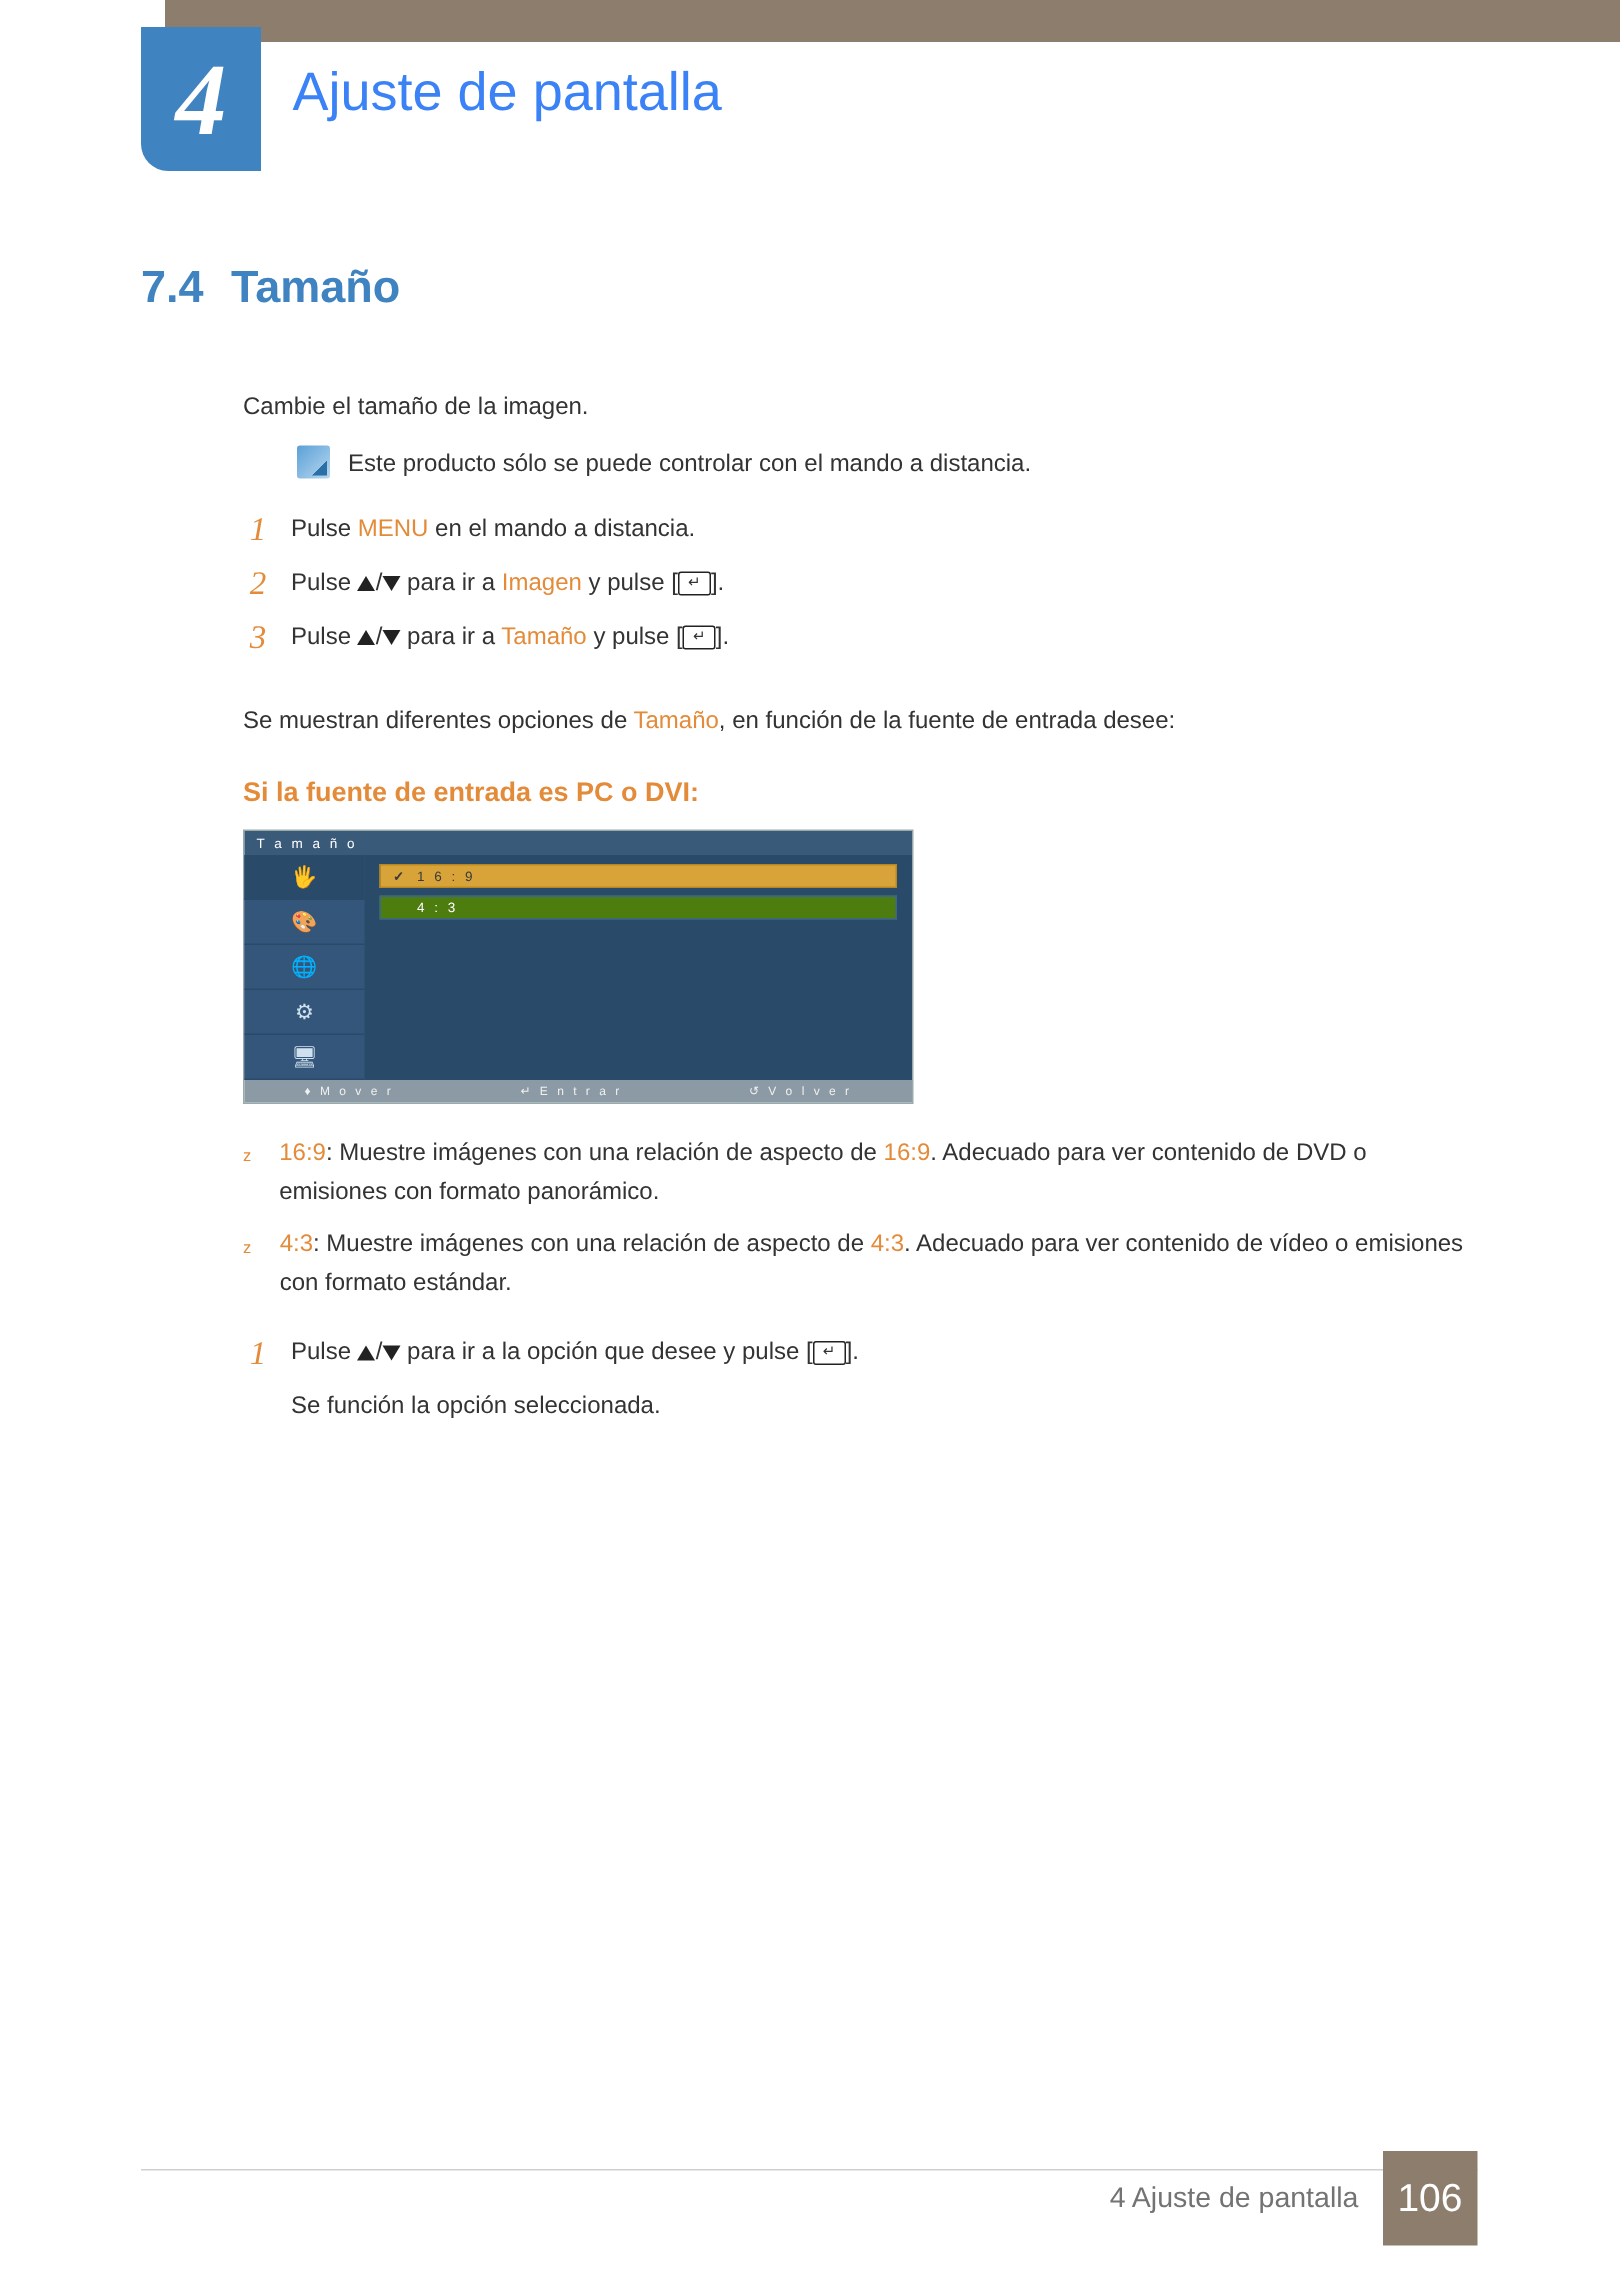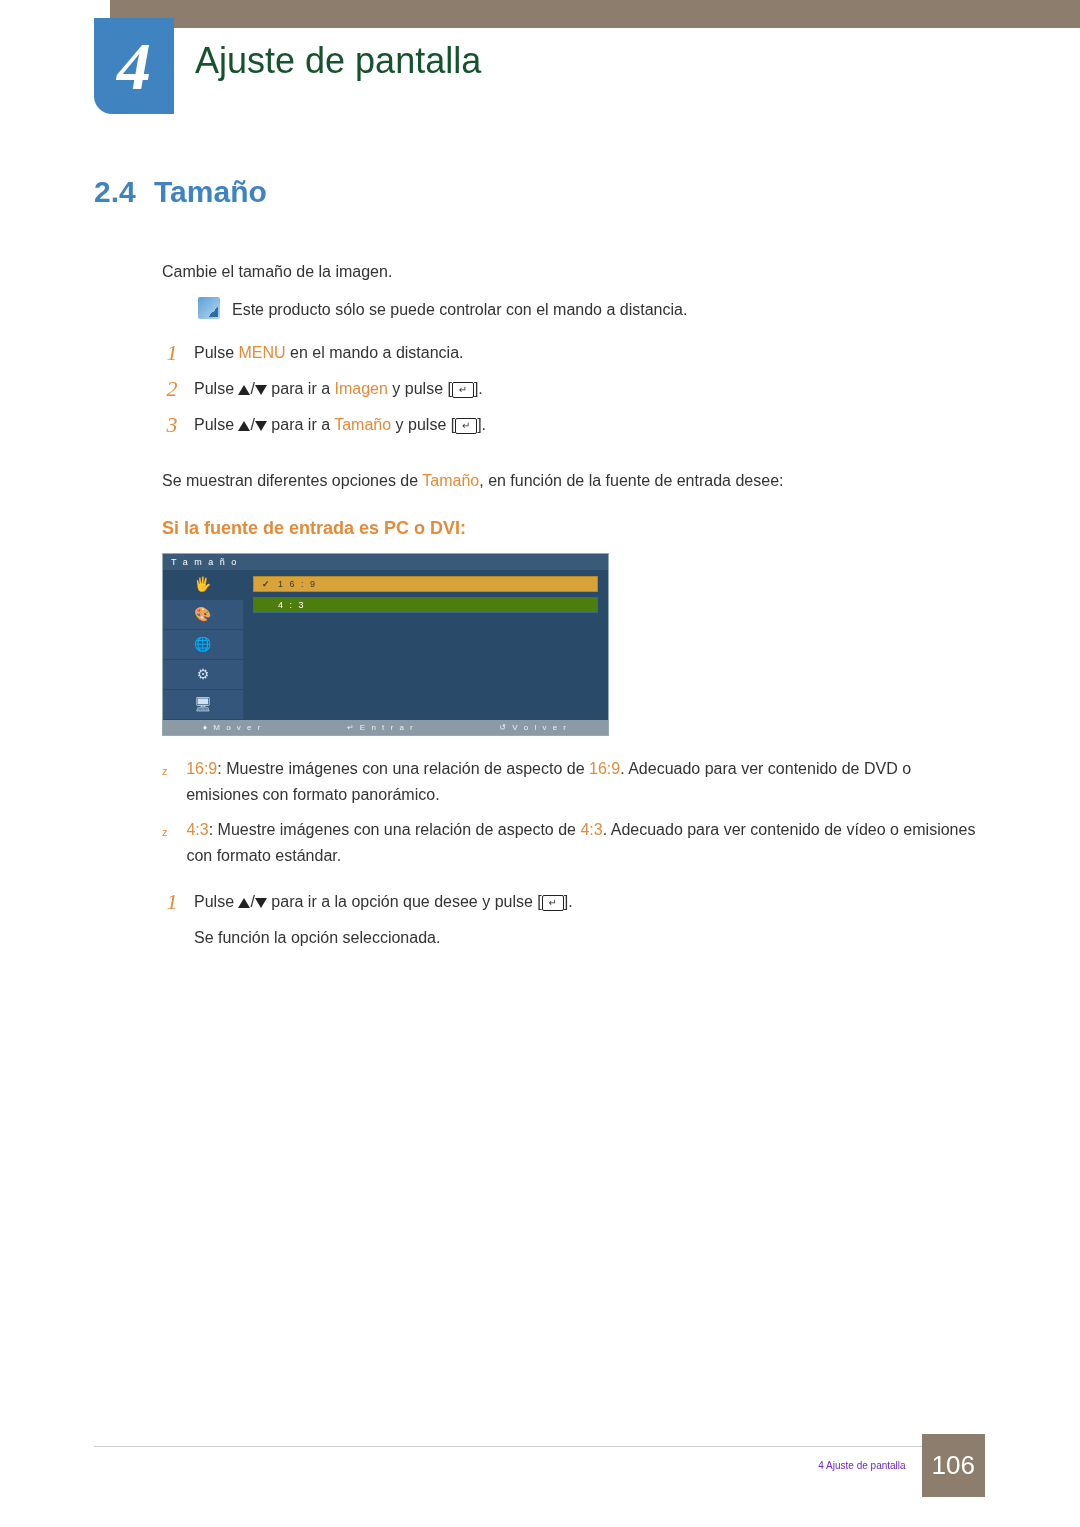--- a/index.html
+++ b/index.html
@@ -35,21 +35,21 @@
     font-weight: 700;
     font-size: 68px;
     font-style: italic;
     font-family: Georgia, 'Times New Roman', serif;
   }
   .chapter-title {
     position: absolute;
     top: 40px;
     left: 195px;
     font-size: 36px;
-    color: #14532d;
+    color: #3b82f6;
     font-weight: 400;
   }
   .content {
     position: absolute;
     top: 175px;
     left: 94px;
     right: 95px;
   }
   .h2 {
     font-size: 30px;
@@ -231,21 +231,21 @@
     background: #d0d0d0;
   }
   .footer {
     position: absolute;
     right: 95px;
     bottom: 30px;
     display: flex;
     align-items: center;
     gap: 16px;
   }
-  .footer-text { color: #6d28d9; font-size: 10px; }
+  .footer-text { color: #737373; font-size: 19px; }
   .page-num {
     background: #8d7d6c;
     color: #fff;
     font-size: 26px;
     padding: 16px 10px;
     font-weight: 400;
   }
 </style>
 </head>
 <body>
@@ -253,21 +253,21 @@
 <div class="top-bar"></div>
 
 <div class="chapter-tab">
   <span>4</span>
 </div>
 <div class="chapter-title">Ajuste de pantalla</div>
 
 <div class="content">
 
   <div class="h2">
-    <span class="h2-num">2.4</span><span>Tamaño</span>
+    <span class="h2-num">7.4</span><span>Tamaño</span>
   </div>
 
   <div class="p" style="margin-left:68px;">Cambie el tamaño de la imagen.</div>
 
 
   <div class="note-row" style="margin-left:68px;">
     <div class="note-icon"></div>
     <div class="p" style="margin:0;">Este producto sólo se puede controlar con el mando a distancia.</div>
   </div>
 

